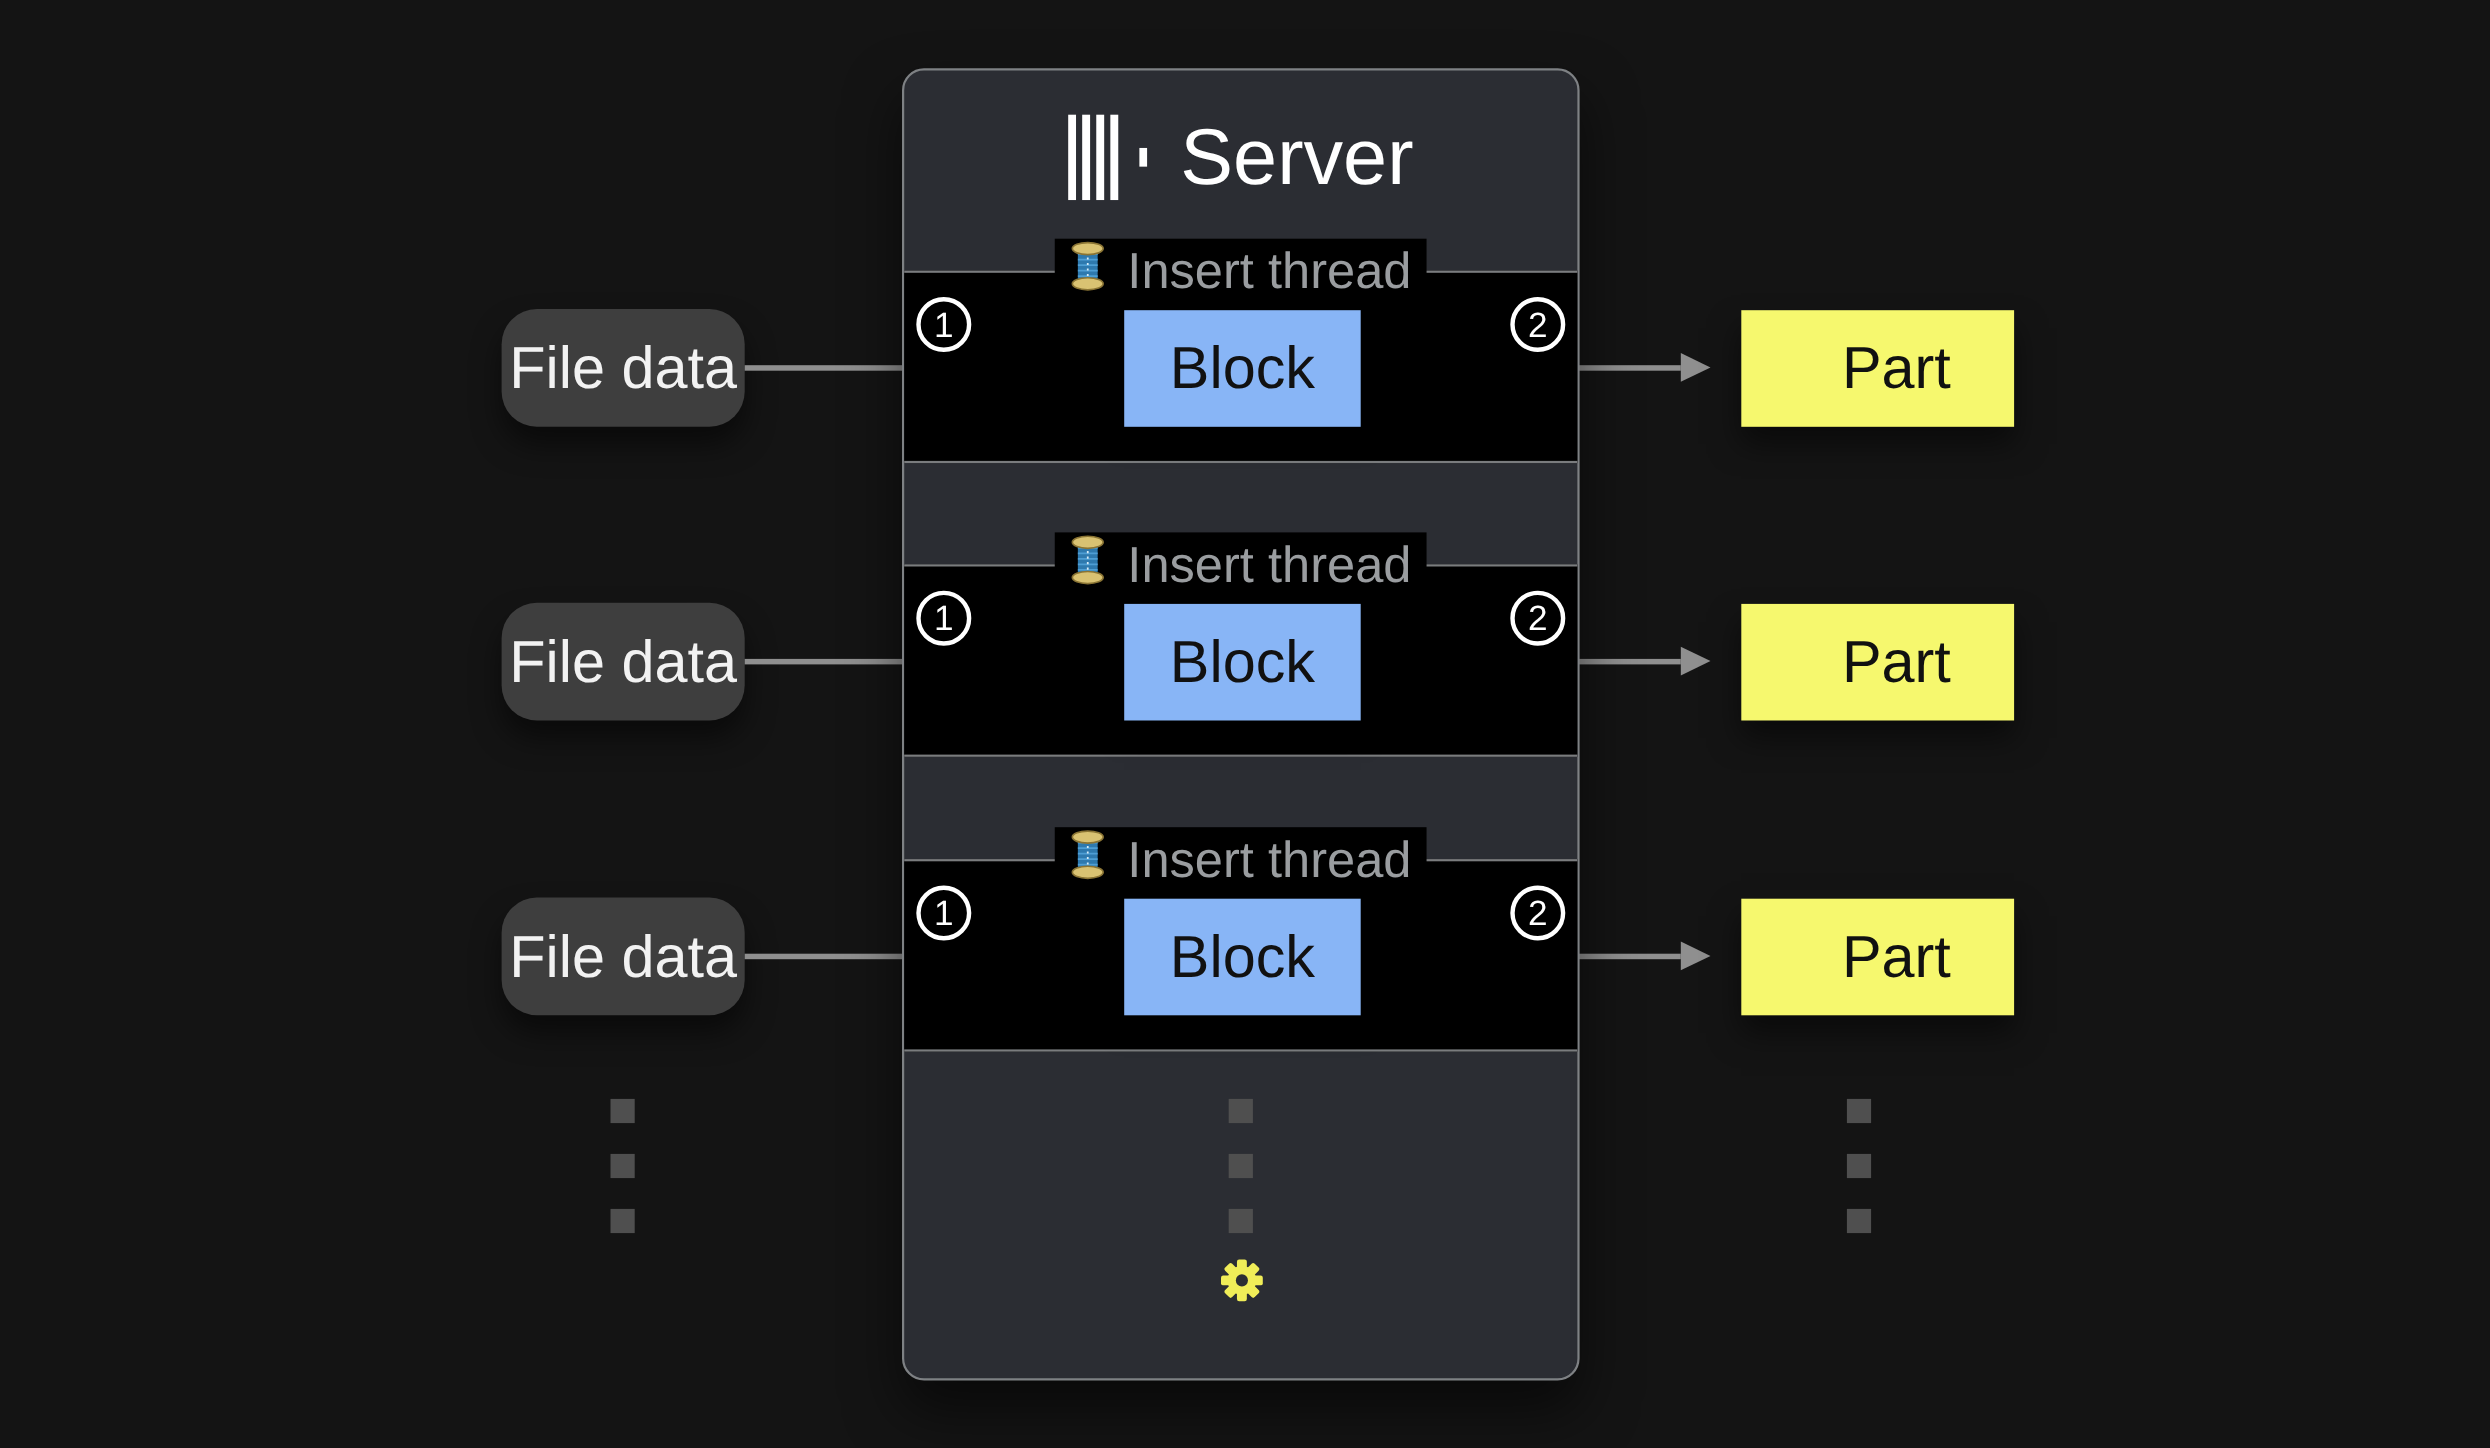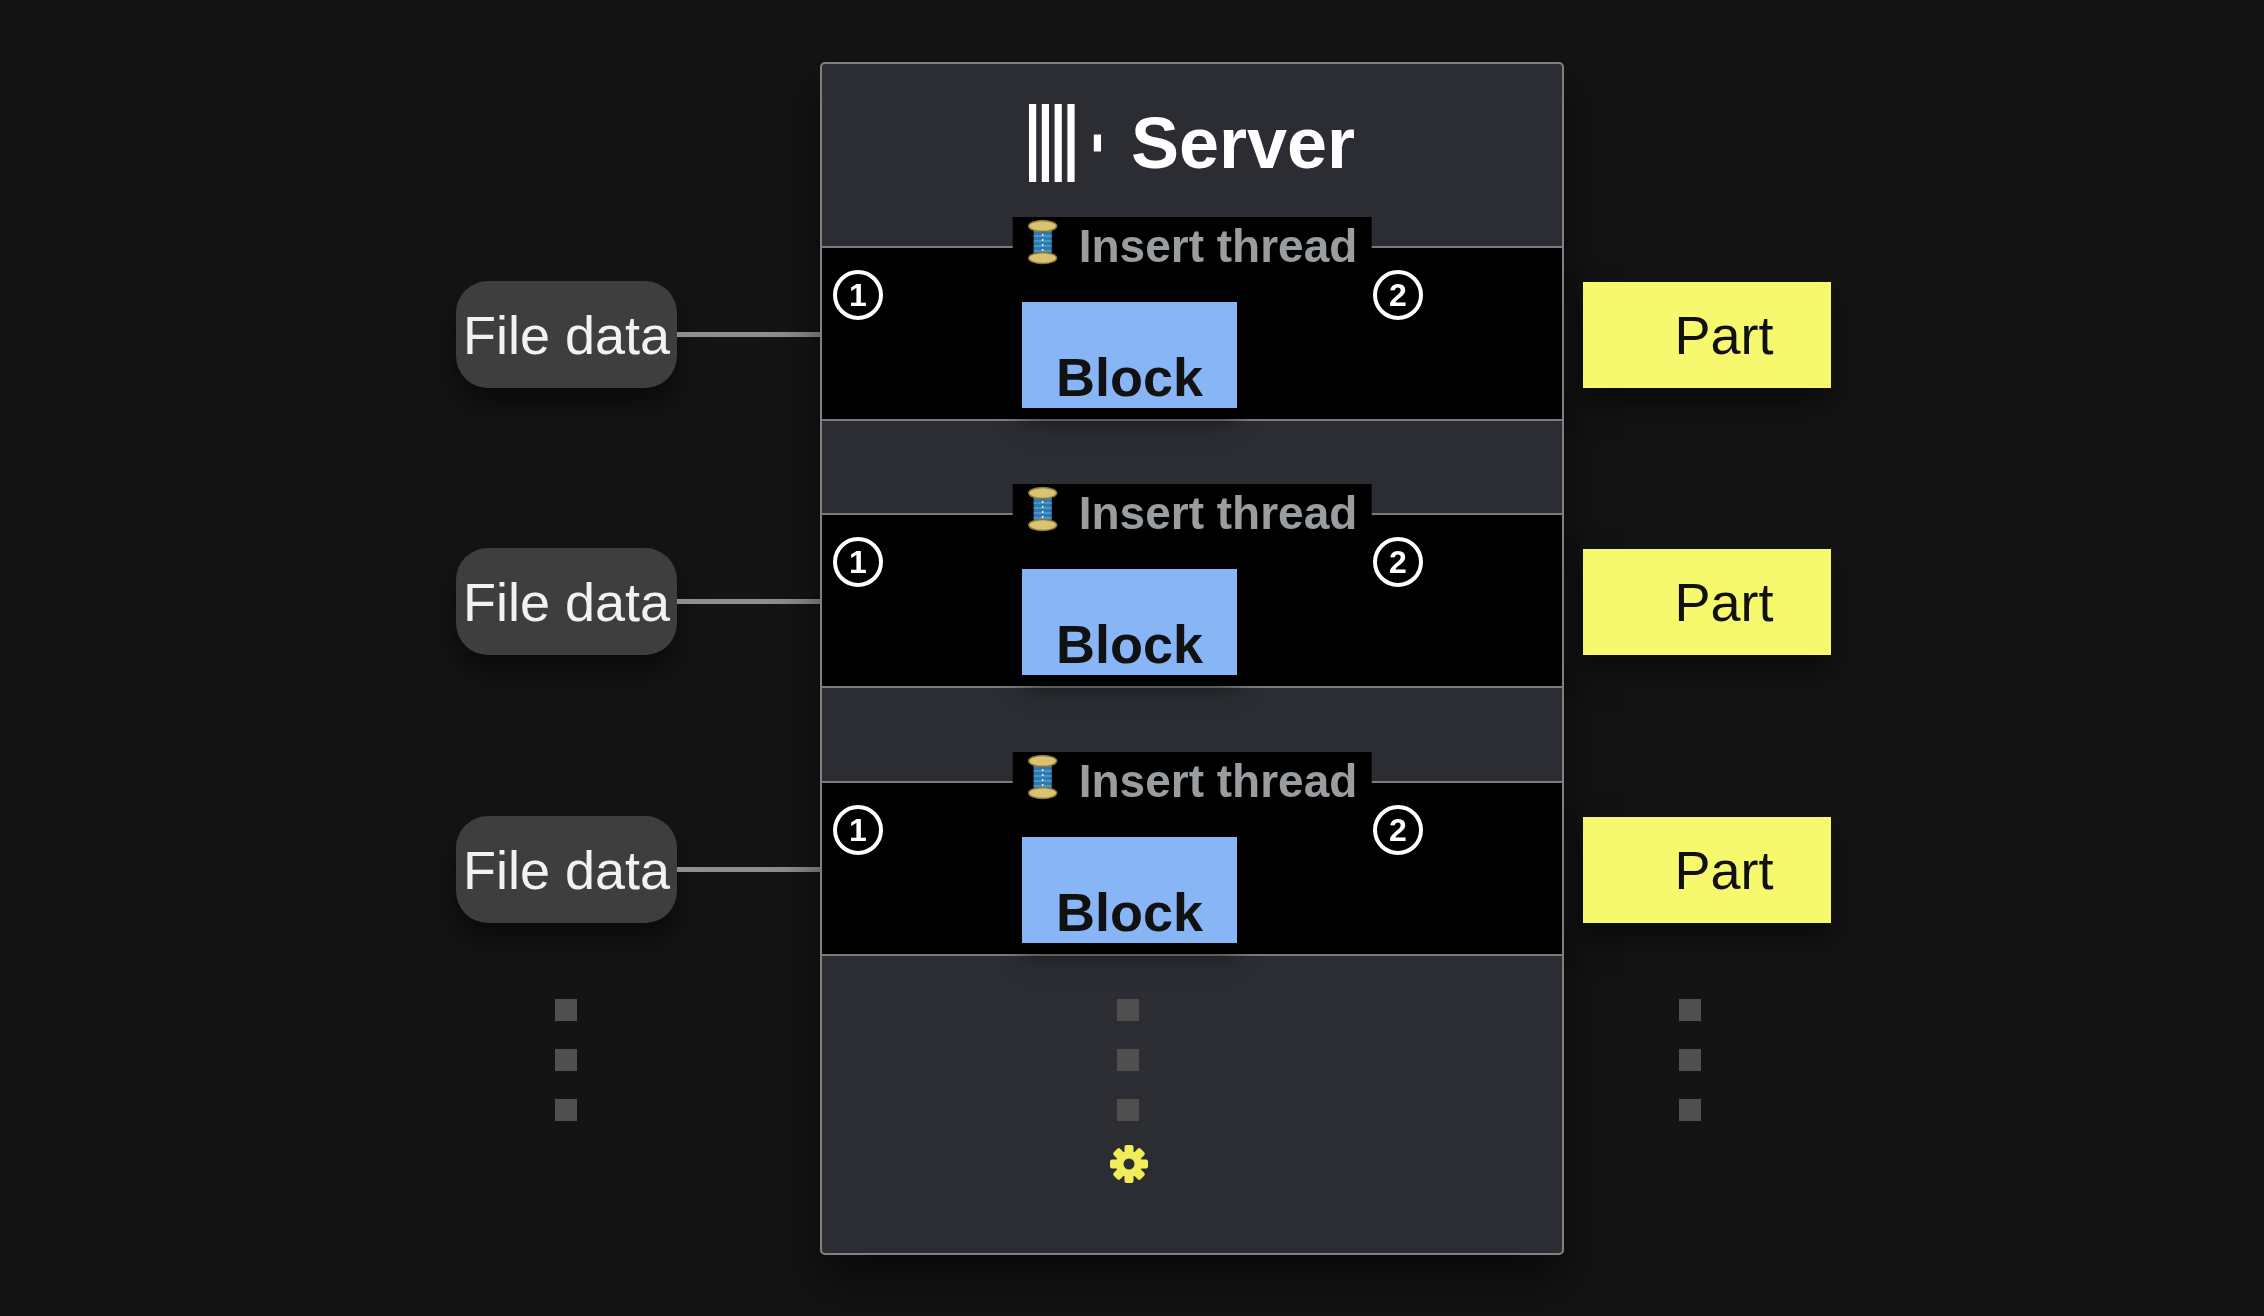--- a/index.html
+++ b/index.html
@@ -19,43 +19,43 @@
     box-shadow:0 16px 26px rgba(0,0,0,.5);border-radius:32px;}
   .row0.input-box{top:281px}.row1.input-box{top:548px}.row2.input-box{top:816px}
 
   
   .output-box{position:absolute;left:1583px;width:214px;height:106px;background:var(--part-fill);
     color:var(--text-dark);font-size:54px;display:flex;align-items:center;justify-content:center;
     box-shadow:0 16px 26px rgba(0,0,0,.5);padding-left:34px;}
   .row0.output-box{top:282px}.row1.output-box{top:549px}.row2.output-box{top:817px}
 
   
-  .server{position:absolute;left:820px;top:62px;width:744px;height:1193px;box-sizing:border-box;
-    background:var(--server-bg);border:2px solid var(--server-border);border-radius:5px;
-    box-shadow:0 26px 50px rgba(0,0,0,.55);font-weight:bold;}
+  .server{position:absolute;left:820px;top:62px;width:616px;height:1193px;box-sizing:border-box;
+    background:var(--server-bg);border:2px solid var(--server-border);border-radius:20px;
+    box-shadow:0 26px 50px rgba(0,0,0,.55);}
   .server-title{position:absolute;top:40px;left:0;right:0;display:flex;align-items:center;
     justify-content:center;gap:30px;color:#ffffff;}
   .server-title .title-text{font-size:72px;line-height:78px;}
   .ch-logo{display:block;}
 
   
   .thread-band{position:absolute;left:0;right:0;height:175px;box-sizing:border-box;
     background:var(--band-bg);border-top:2px solid var(--band-border);
     border-bottom:2px solid var(--band-border);}
   .band0{top:182px}.band1{top:449px}.band2{top:717px}
   .legend{position:absolute;top:-2px;left:50%;transform:translate(-50%,-50%);
     background:var(--band-bg);display:flex;align-items:flex-start;gap:20px;padding:2px 14px;
     color:var(--legend-text);font-size:46px;white-space:nowrap;}
   .step-circle{position:absolute;top:22px;width:42px;height:42px;border:4px solid #ffffff;
     border-radius:50%;color:#ffffff;font-size:32px;display:flex;align-items:center;
     justify-content:center;background:transparent;}
   .step-in{left:11px}.step-out{left:551px}
   .block-box{position:absolute;left:200px;top:34px;width:215px;height:106px;
     background:var(--block-fill);color:var(--text-dark);font-size:54px;display:flex;
-    align-items:flex-end;justify-content:center;box-shadow:0 12px 22px rgba(0,0,0,.5);margin-top:20px;}
+    align-items:center;justify-content:center;box-shadow:0 12px 22px rgba(0,0,0,.5);}
 
   
   .arrow-line{position:absolute;height:5px;background:var(--arrow);}
   .arrow-head{position:absolute;width:0;height:0;border-top:13px solid transparent;
     border-bottom:13px solid transparent;border-left:27px solid var(--arrow);}
   .ay0 .arrow-line{top:332px}.ay0 .arrow-head{top:321px}
   .ay1 .arrow-line{top:599px}.ay1 .arrow-head{top:588px}
   .ay2 .arrow-line{top:867px}.ay2 .arrow-head{top:856px}
   .a-in .arrow-line{left:677px;width:298px}.a-in .arrow-head{left:975px}
   .a-out .arrow-line{left:1237px;width:291px}.a-out .arrow-head{left:1528px}

